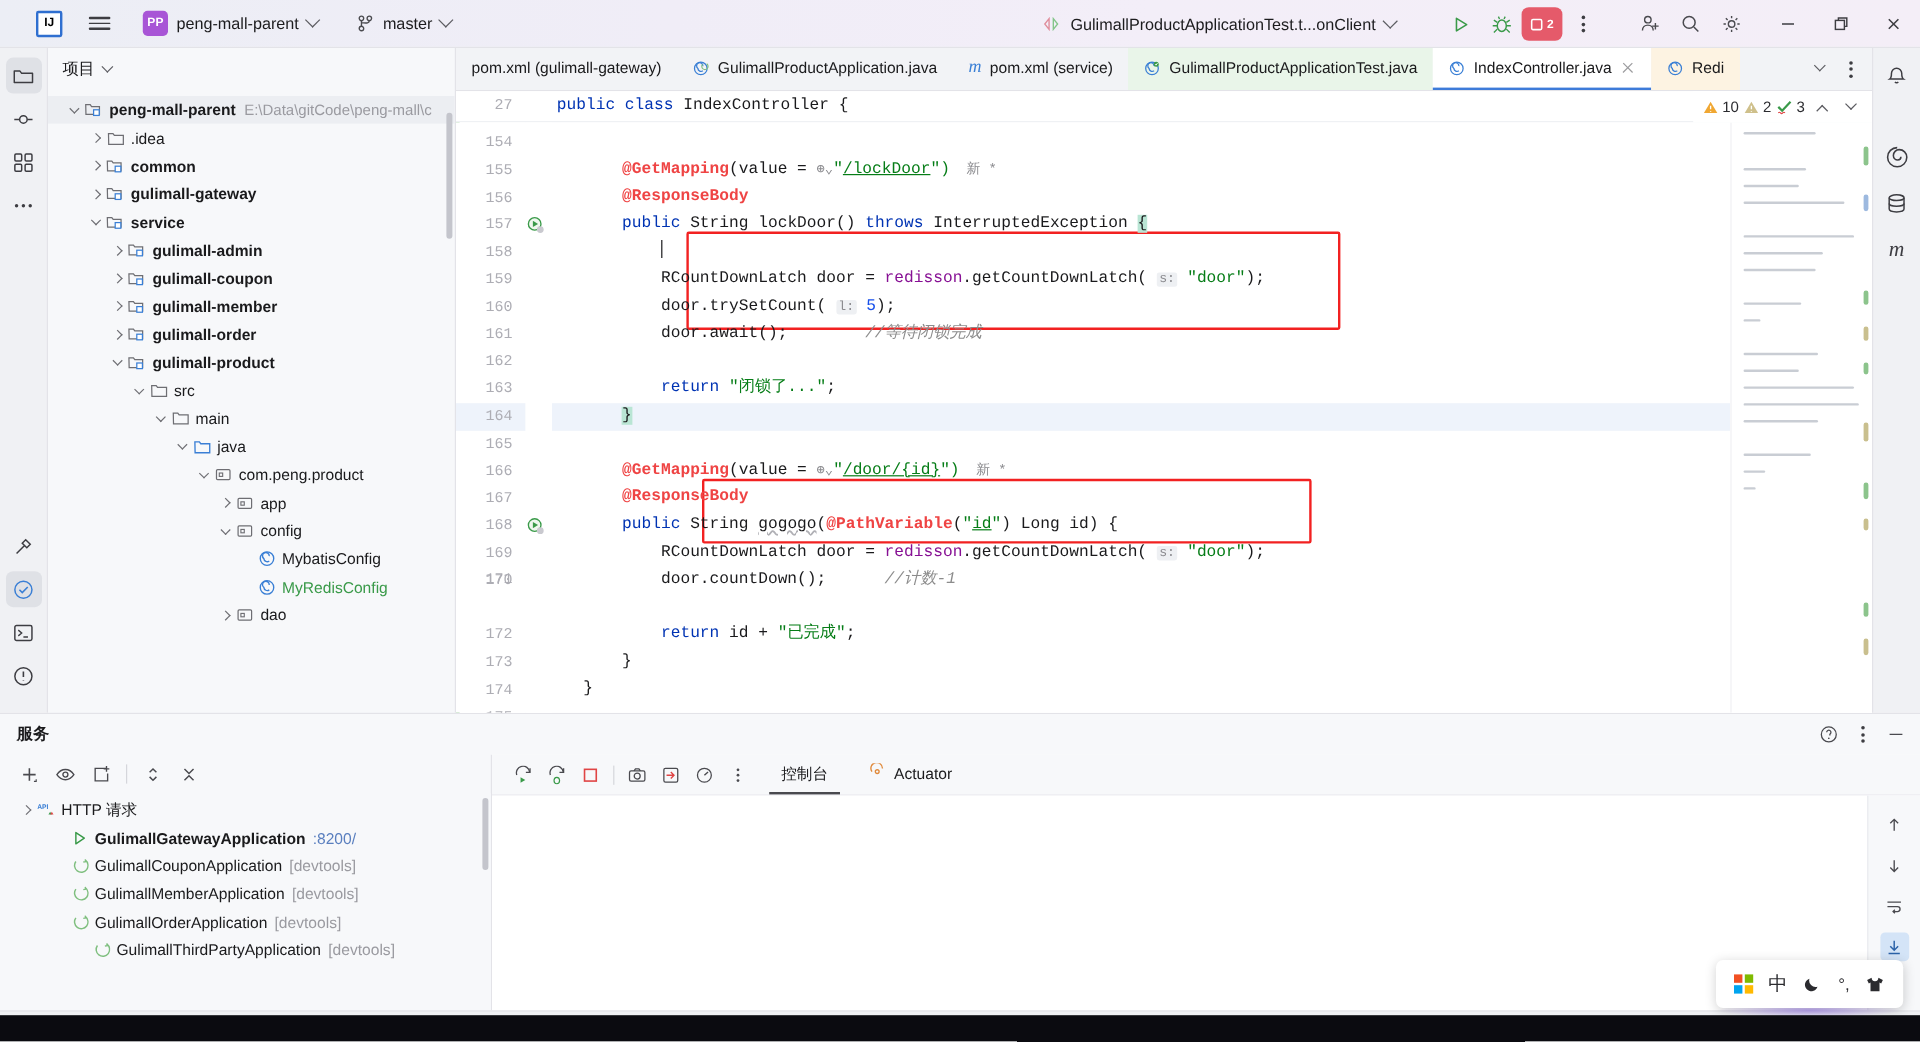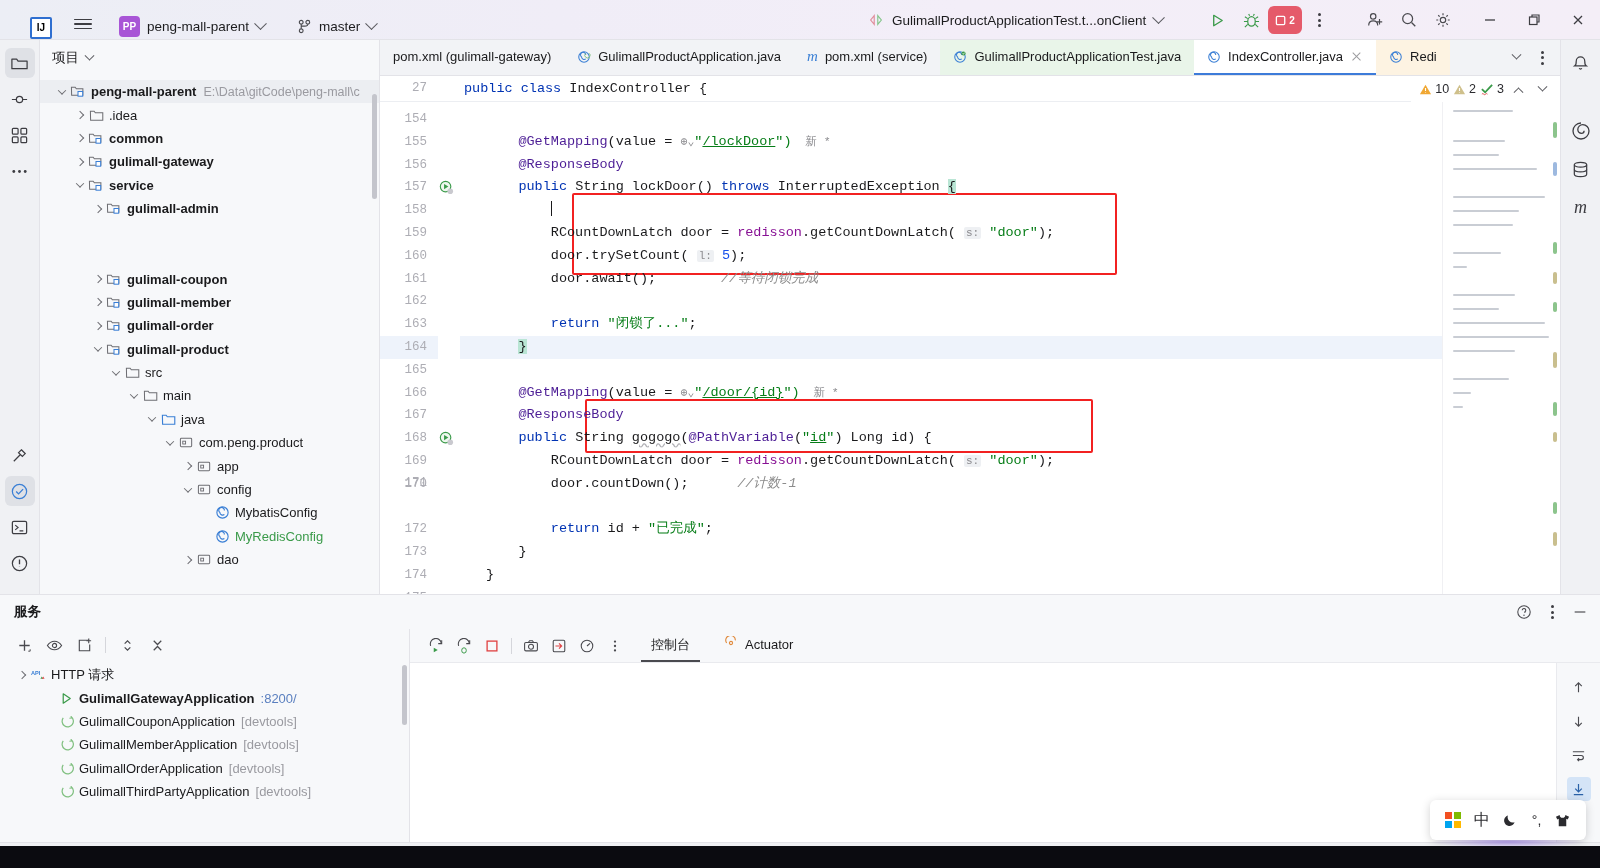--- a/index.html
+++ b/index.html
@@ -10,21 +10,21 @@
     color: #1a1a1c;
     background: #f7f8fa;
     -webkit-font-smoothing: antialiased;
   }
   .app { position:relative; width:1600px; height:868px; display:flex; flex-direction:column; }
 
   
   .titlebar {
     height:40px; flex:0 0 40px;
     background: linear-gradient(to right,#eceef5 0%,#f0edf7 35%,#f3eef8 60%,#f4eef7 100%);
-    display:flex; align-items:flex-end; gap:0px;
+    display:flex; align-items:center; gap:0px;
     border-bottom:1px solid #e3e3e8;
     position:relative;
   }
   .tb-ij {
     width:22px;height:22px;margin-left:30px;
     background:#fff;border:2px solid #2f6fd0;border-radius:2px;
     display:flex;align-items:center;justify-content:center;
     font:700 10px/1 "Liberation Sans",sans-serif; color:#000;
   }
   .tb-burger { width:34px;height:30px;margin-left:14px;display:flex;flex-direction:column;justify-content:center;align-items:center;gap:3px; cursor:pointer;}
@@ -105,21 +105,21 @@
   .editorwrap{flex:1 1 auto;position:relative;overflow:hidden;display:flex;min-height:0;background:#fff;}
   .gutter{width:58px;flex:0 0 58px;background:#fff;position:relative;}
   .gmark{width:22px;flex:0 0 22px;background:#fff;position:relative;}
   .codearea{flex:1 1 auto;position:relative;overflow:hidden;}
   .ln{position:absolute;right:11px;color:#adadb4;font:12.5px/22.8px "Liberation Mono",monospace;}
   .cl{position:absolute;left:0;white-space:pre;font:13.5px/22.8px "Liberation Mono",monospace;color:#1a1a1c;}
   .hl-row{position:absolute;left:0;right:0;height:22.8px;background:#eef3fb;}
   .greenbar{position:absolute;width:3px;background:#7fbf7f;left:0;}
   .rbox{position:absolute;border:2.2px solid #f22121;border-radius:2px;pointer-events:none;}
   .kw{color:#0033b3;font-weight:400;}
-  .anno{color:#4c1d95;}
+  .anno{color:#ef4444;font-weight:bold;}
   .str{color:#067d17;}
   .cmt{color:#8c8c8c;font-style:italic;}
   .num{color:#1750eb;}
   .fld{color:#871094;}
   .hint{color:#8a8a8e;font-size:11px;background:#eef0f3;border-radius:2px;padding:0 2px;}
   .cn{color:#1a1a1c;}
   .uline{text-decoration:underline;text-decoration-color:#067d17;}
   .wavy{text-decoration:underline;text-decoration-style:wavy;text-decoration-color:#b0b0b5;}
   .brmatch{background:#b9e5d4;}
   .newmark{color:#8a8a8e;font-size:11.5px;}
@@ -405,21 +405,21 @@
               <span class="g"></span>
             </span>
             <span class="ico">
               <svg width="16" height="15" viewBox="0 0 17 16">
                 <path d="M1.5 3.5h4l1.2 1.6h7v7h-12z" fill="none" stroke="#6e6e73" stroke-width="1.1"></path>
                 <rect x="8.5" y="8" width="5" height="5" fill="#fff" stroke="#3a7fd5" stroke-width="1.1"></rect>
               </svg>
             </span>
             <span class="lbl b">gulimall-admin</span>
           </div>
-          <div class="row" style="padding-left: 50px; margin-top: 47px;">
+          <div class="row" style="padding-left: 50px;">
             <span class="arrow r">
               <span class="g"></span>
             </span>
             <span class="ico">
               <svg width="16" height="15" viewBox="0 0 17 16">
                 <path d="M1.5 3.5h4l1.2 1.6h7v7h-12z" fill="none" stroke="#6e6e73" stroke-width="1.1"></path>
                 <rect x="8.5" y="8" width="5" height="5" fill="#fff" stroke="#3a7fd5" stroke-width="1.1"></rect>
               </svg>
             </span>
             <span class="lbl b">gulimall-coupon</span>
@@ -898,21 +898,21 @@
               <span class="arrow "></span>
               <span class="ico">
                 <svg width="15" height="15" viewBox="0 0 16 16">
                   <path d="M13 3a6 6 0 11-8.5 1.2" fill="none" stroke="#7fbf7f" stroke-width="1.3"></path>
                   <path d="M12.8 2.2l.4 2.1-2.1.3" fill="none" stroke="#7fbf7f" stroke-width="1.2"></path>
                 </svg>
               </span>
               <span class="lbl">GulimallOrderApplication</span>
               <span style="margin-left: 6px; font-size: 13px; color: rgb(154, 154, 160);">[devtools]</span>
             </div>
-            <div class="row" style="height: 23.4px; padding-left: 42px;">
+            <div class="row" style="height: 23.4px; padding-left: 60px;">
               <span class="arrow "></span>
               <span class="ico">
                 <svg width="15" height="15" viewBox="0 0 16 16">
                   <path d="M13 3a6 6 0 11-8.5 1.2" fill="none" stroke="#7fbf7f" stroke-width="1.3"></path>
                   <path d="M12.8 2.2l.4 2.1-2.1.3" fill="none" stroke="#7fbf7f" stroke-width="1.2"></path>
                 </svg>
               </span>
               <span class="lbl">GulimallThirdPartyApplication</span>
               <span style="margin-left: 6px; font-size: 13px; color: rgb(154, 154, 160);">[devtools]</span>
             </div>

